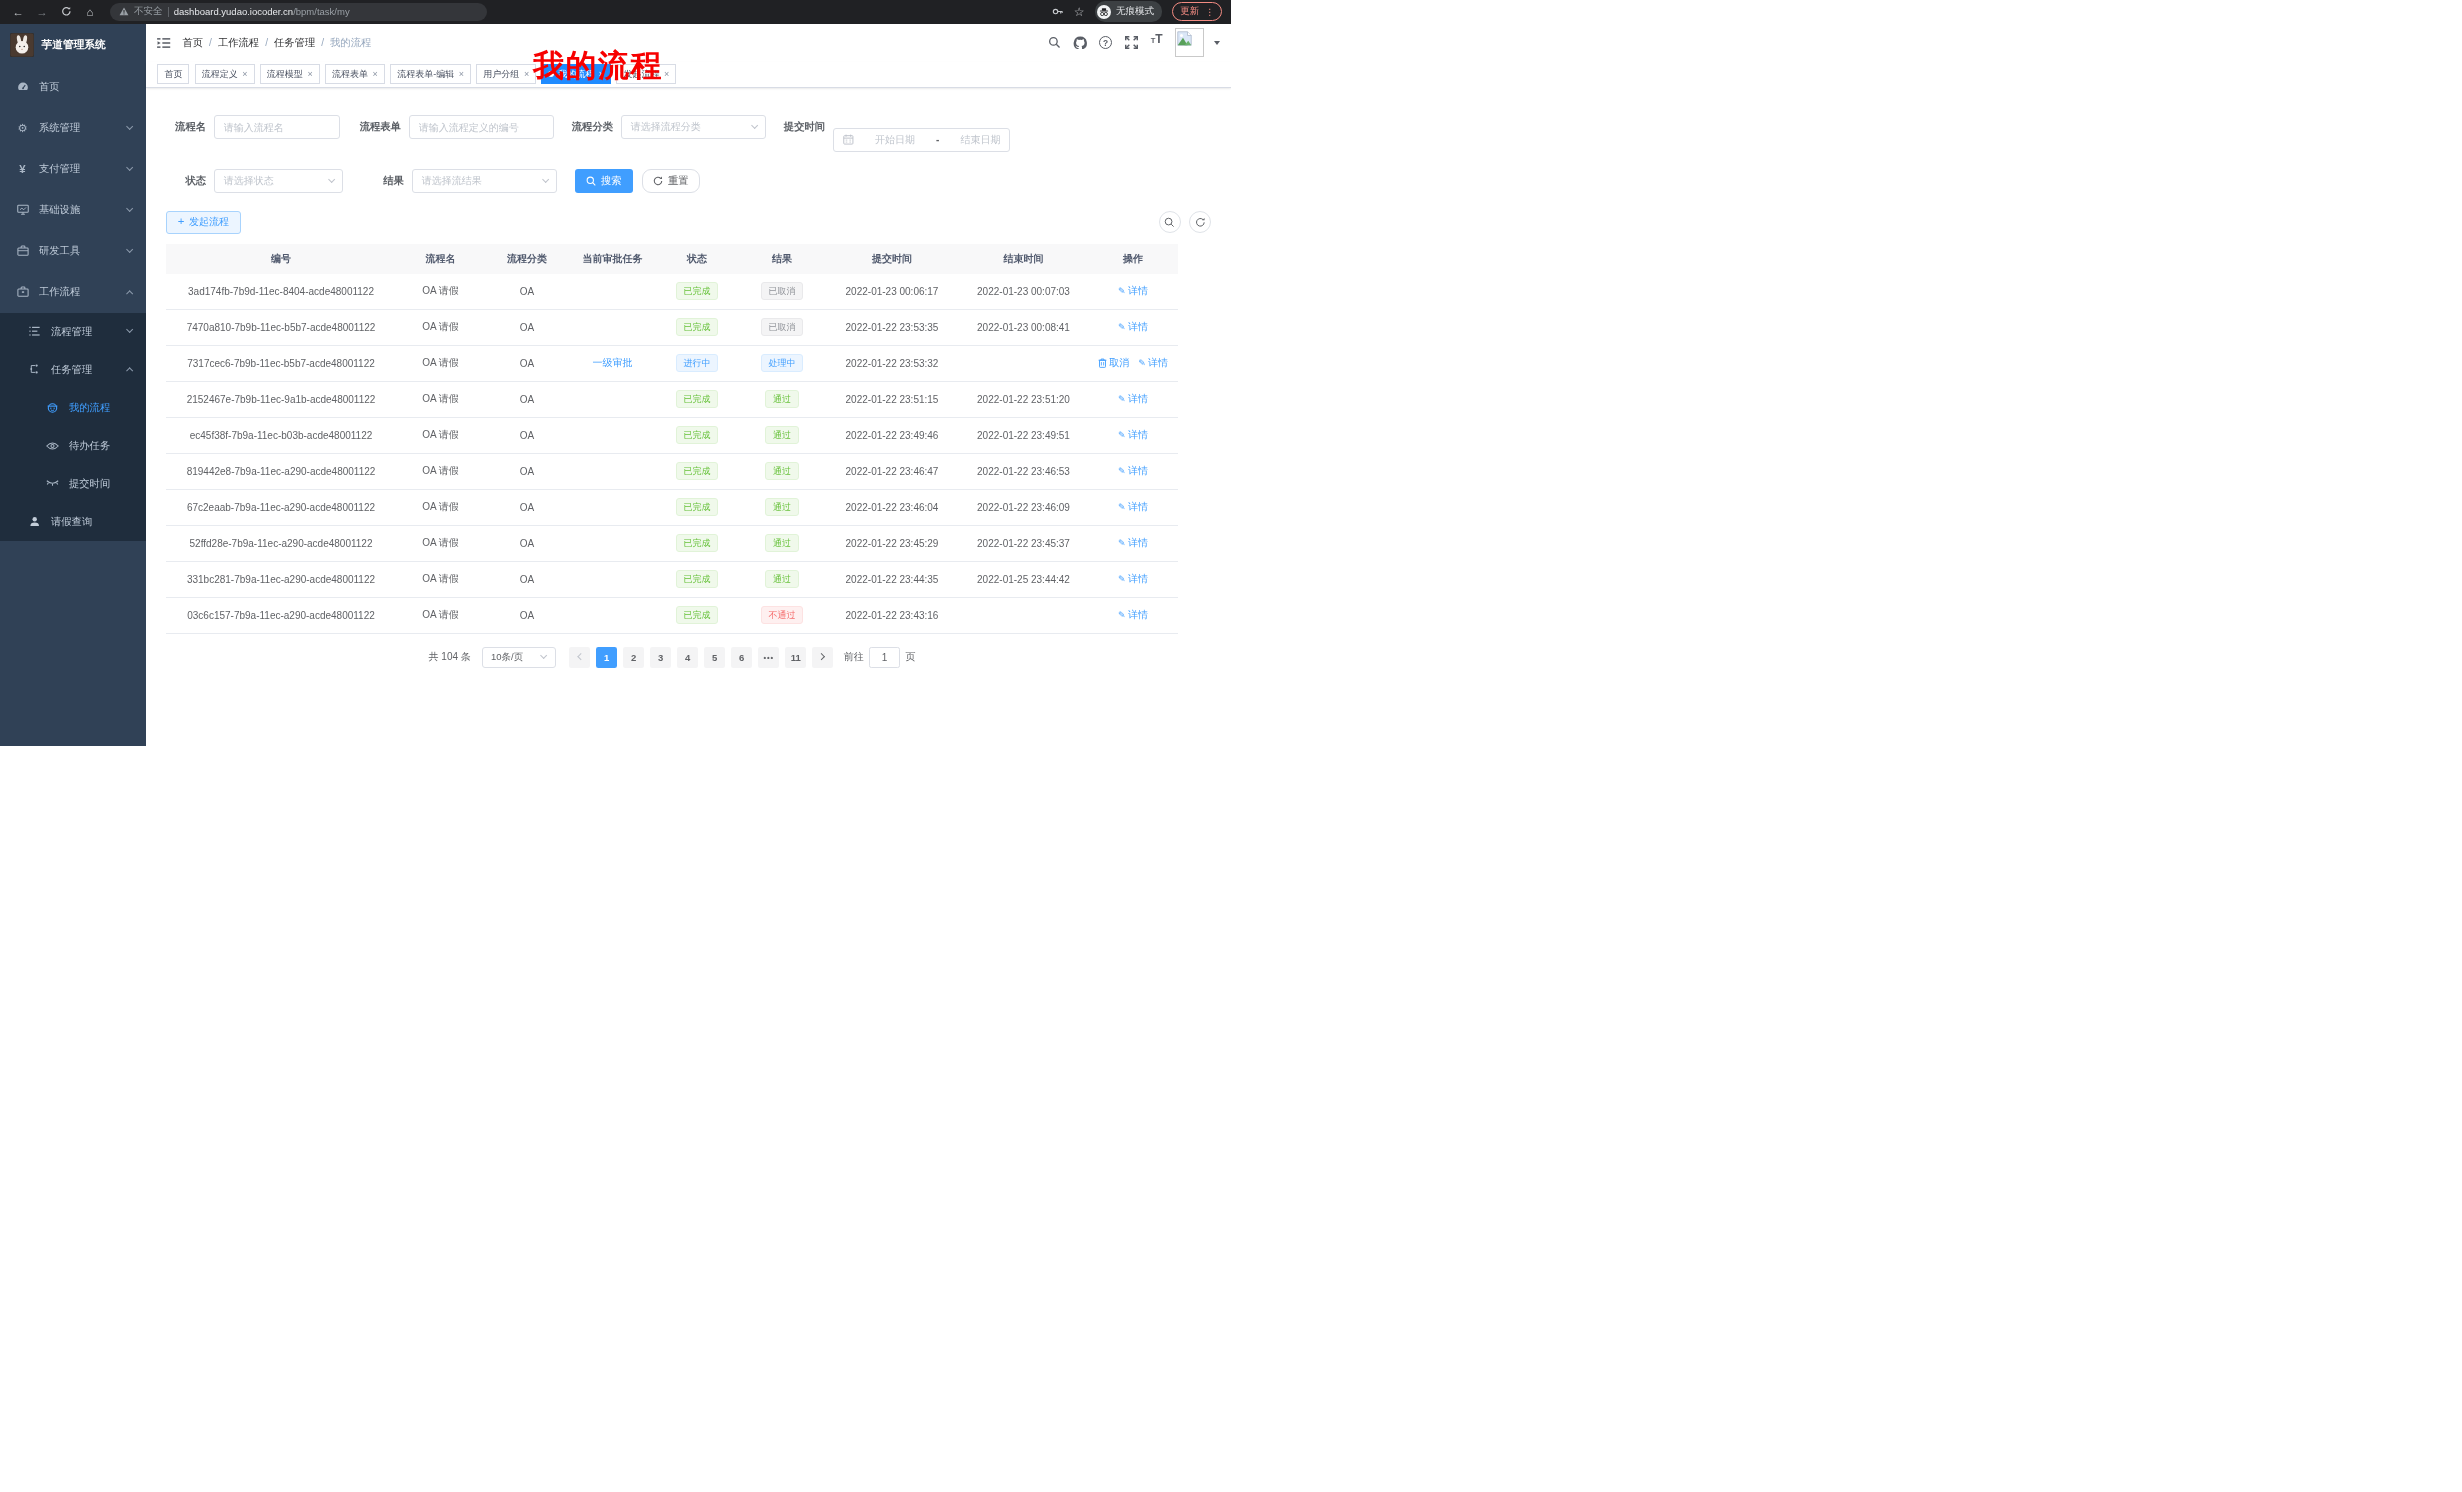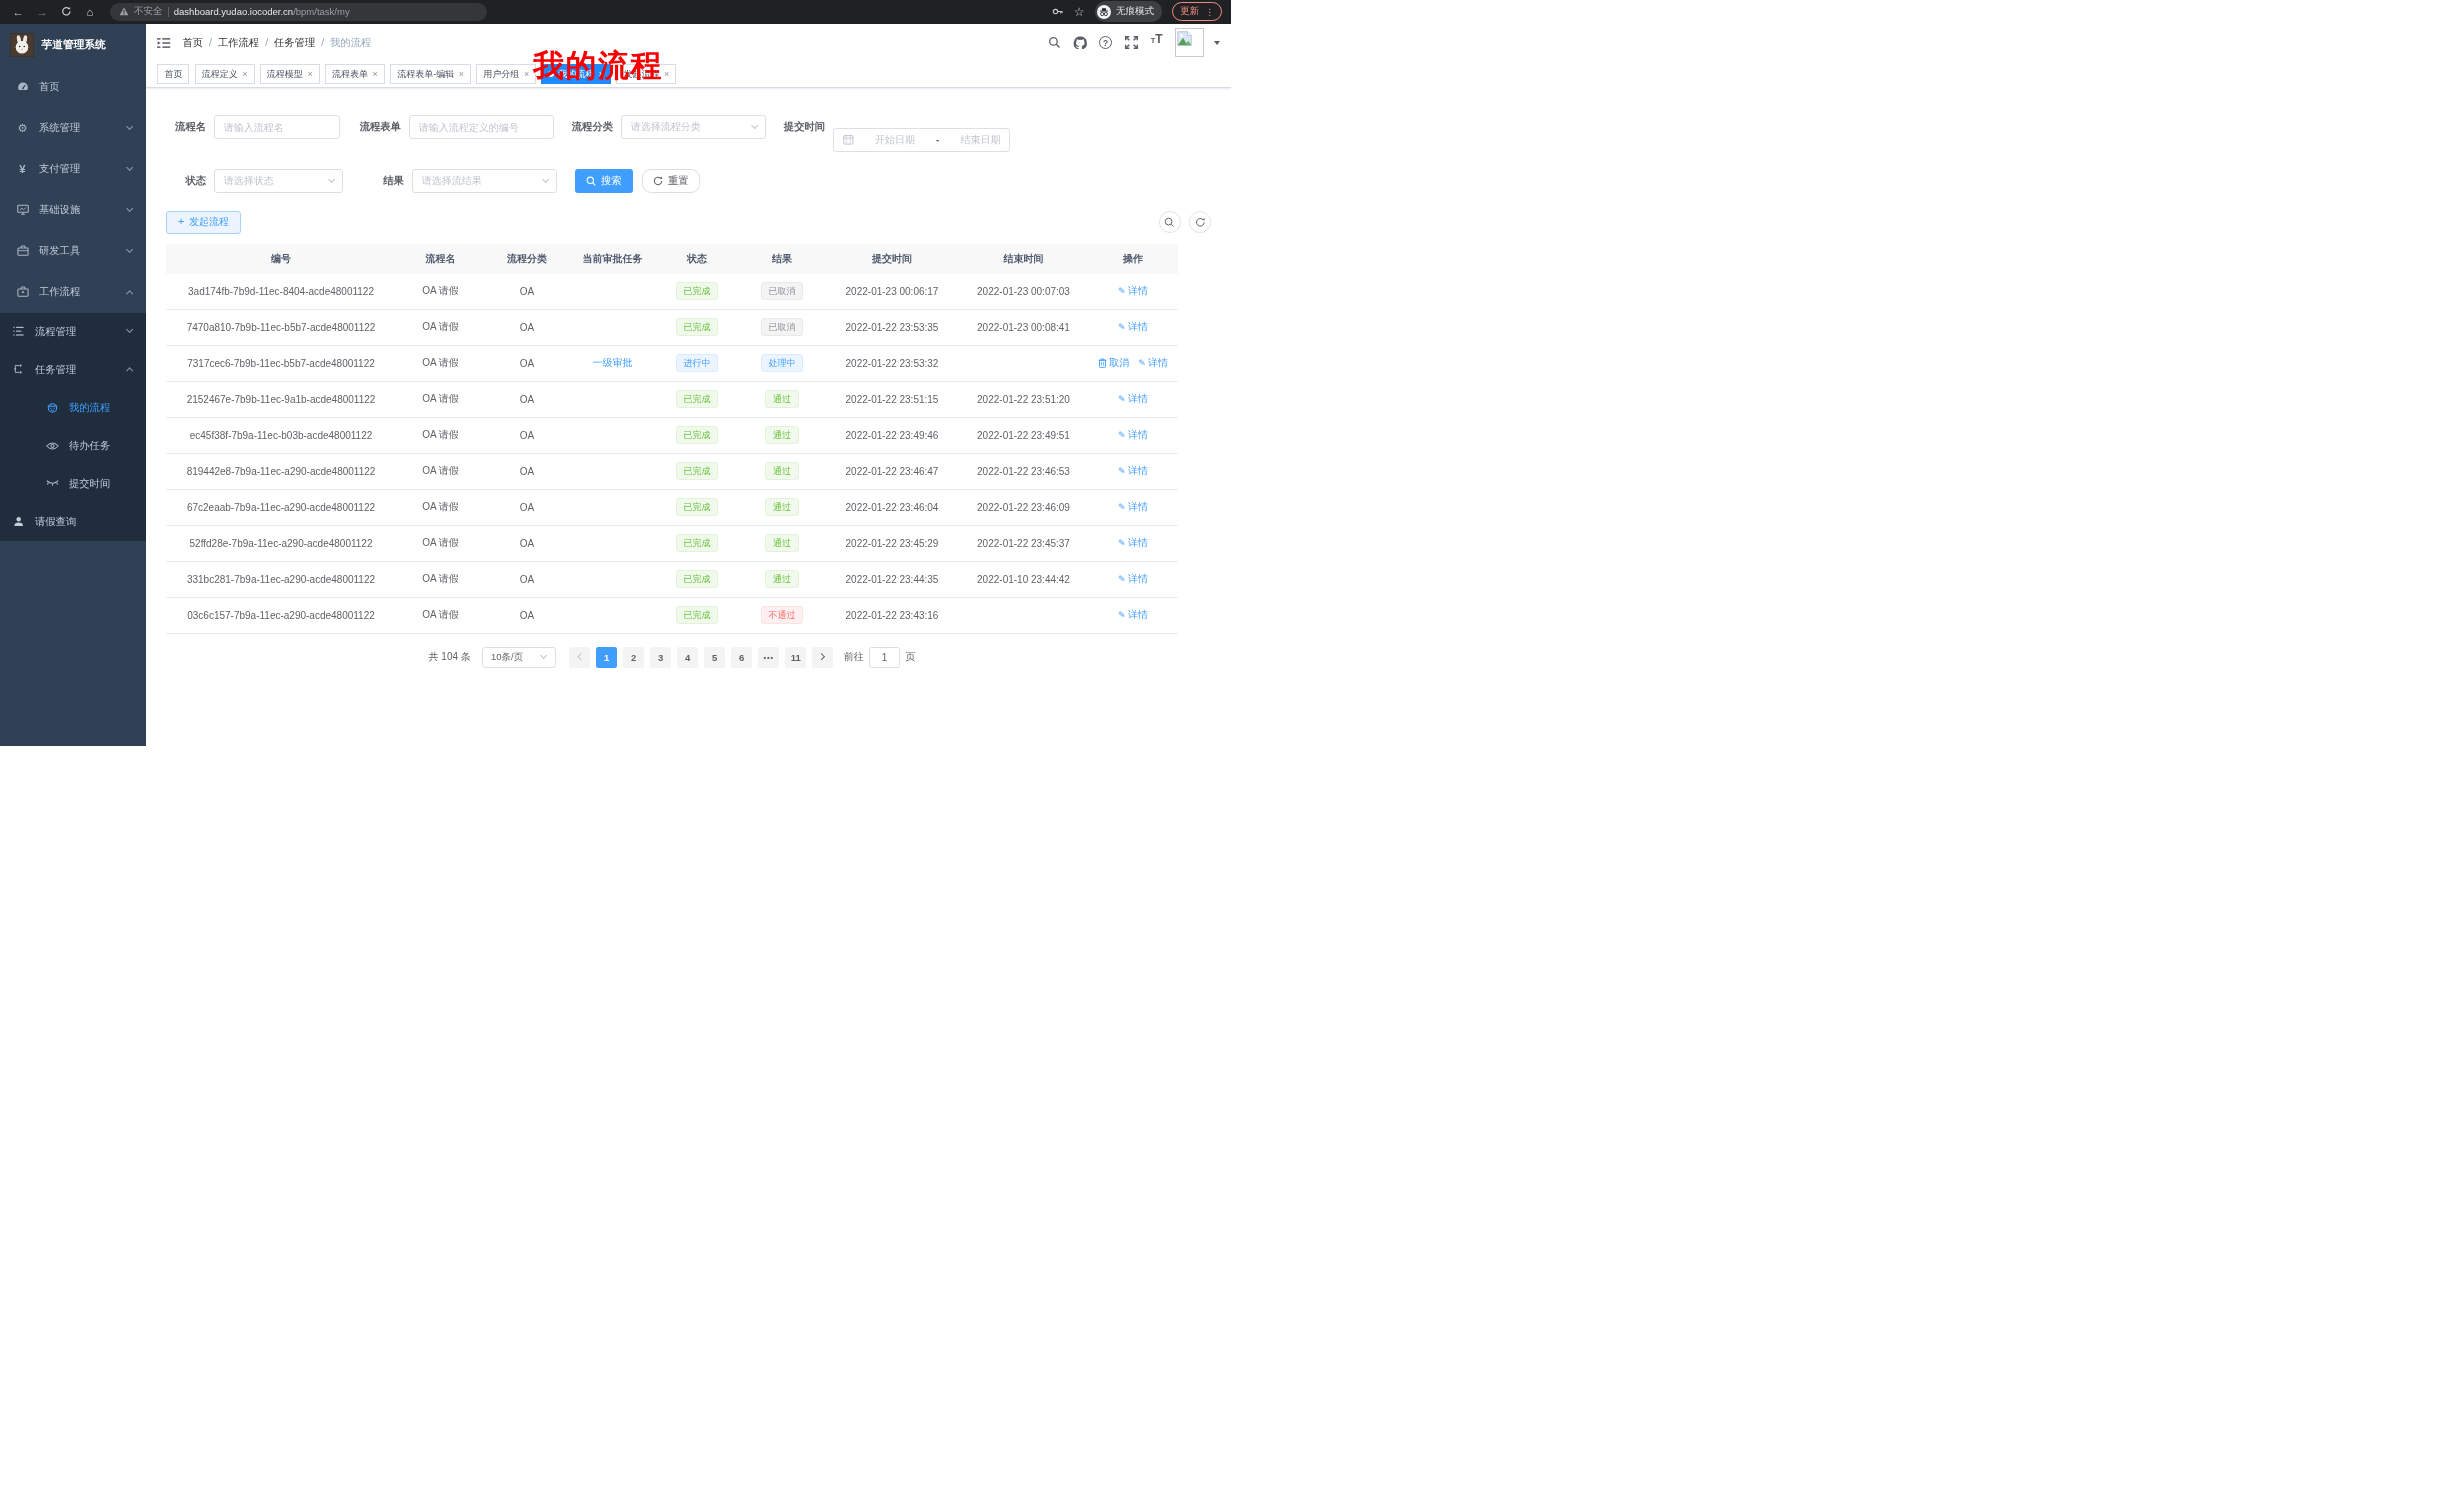--- a/index.html
+++ b/index.html
@@ -22,21 +22,21 @@
 
   
   .app { display:flex; height:723px; }
   .sidebar { width:146px; flex:0 0 146px; background:#304156; color:#bfcbd9; overflow:hidden; }
   .logo { height:43px; display:flex; align-items:center; gap:7.6px; padding:0 10px; }
   .app-title { color:#fff; font-weight:700; font-size:10.7px; white-space:nowrap; }
   .mi { height:41px; display:flex; align-items:center; gap:10px; padding-left:16px; font-size:10.3px; cursor:pointer; white-space:nowrap; }
   .mi .ic { width:13px; display:flex; justify-content:center; color:#a9b6c5; font-size:11.4px; flex:0 0 13px; }
   .mi .grow { flex:1; }
   .submenu { background:#1f2d3d; }
-  .submenu .mi { height:38px; padding-left:12px; }
+  .submenu .mi { height:38px; padding-left:28px; }
   .submenu .lvl2 { padding-left:46px; }
   .mi.active { color:#409eff; }
   .mi.active .ic { color:#409eff; }
   .chev { display:inline-block; width:5.3px; height:5.3px; border-right:1.1px solid #8b99ab; border-bottom:1.1px solid #8b99ab; }
   .chev.down { transform:rotate(45deg); margin-top:-3px; }
   .chev.up { transform:rotate(-135deg); margin-top:3px; }
   .mi .chev { margin-right:13.7px; }
 
   .main { flex:1; display:flex; flex-direction:column; background:#fff; position:relative; min-width:0; }
 
@@ -712,21 +712,21 @@
               <div class="cell">OA 请假</div>
               <div class="cell">OA</div>
               <div class="cell"></div>
               <div class="cell">
                 <span class="badge success">已完成</span>
               </div>
               <div class="cell">
                 <span class="badge success">通过</span>
               </div>
               <div class="cell">2022-01-22 23:44:35</div>
-              <div class="cell">2022-01-10 23:44:42</div>
+              <div class="cell">2022-01-25 23:44:42</div>
               <div class="cell ops">
 
                 <a class="lnk">
                   <span style="font-size:9px;">✎</span>
                   <span>详情</span>
                 </a>
               </div>
             </div>
 
             <div class="tr row">

